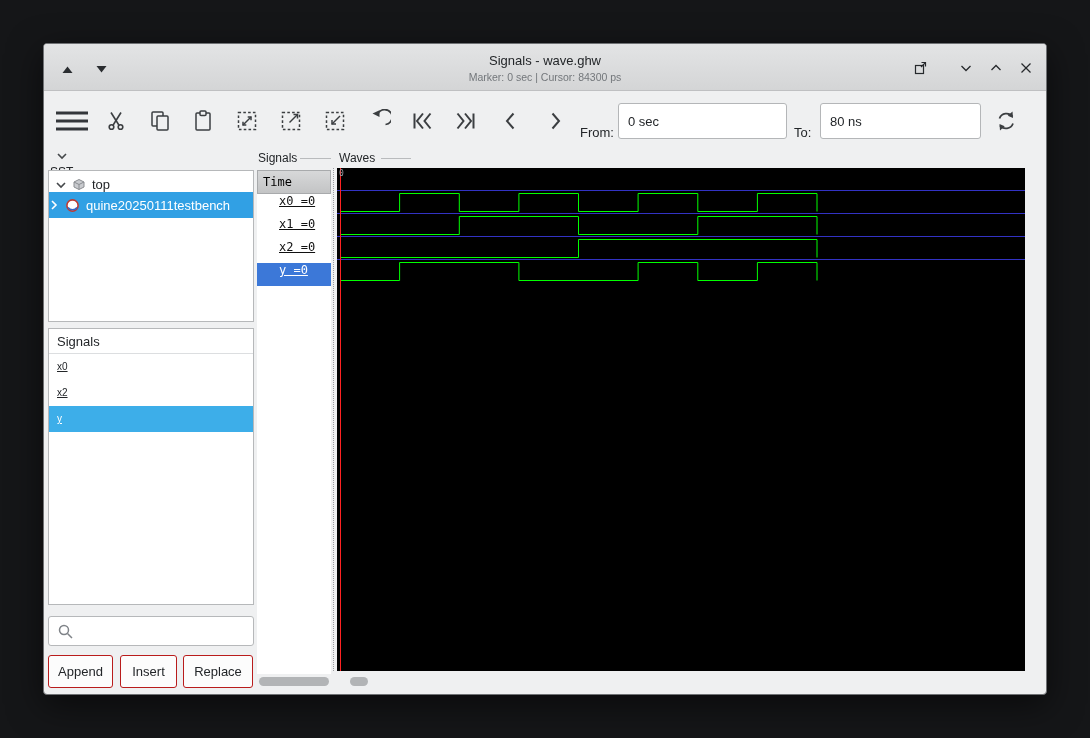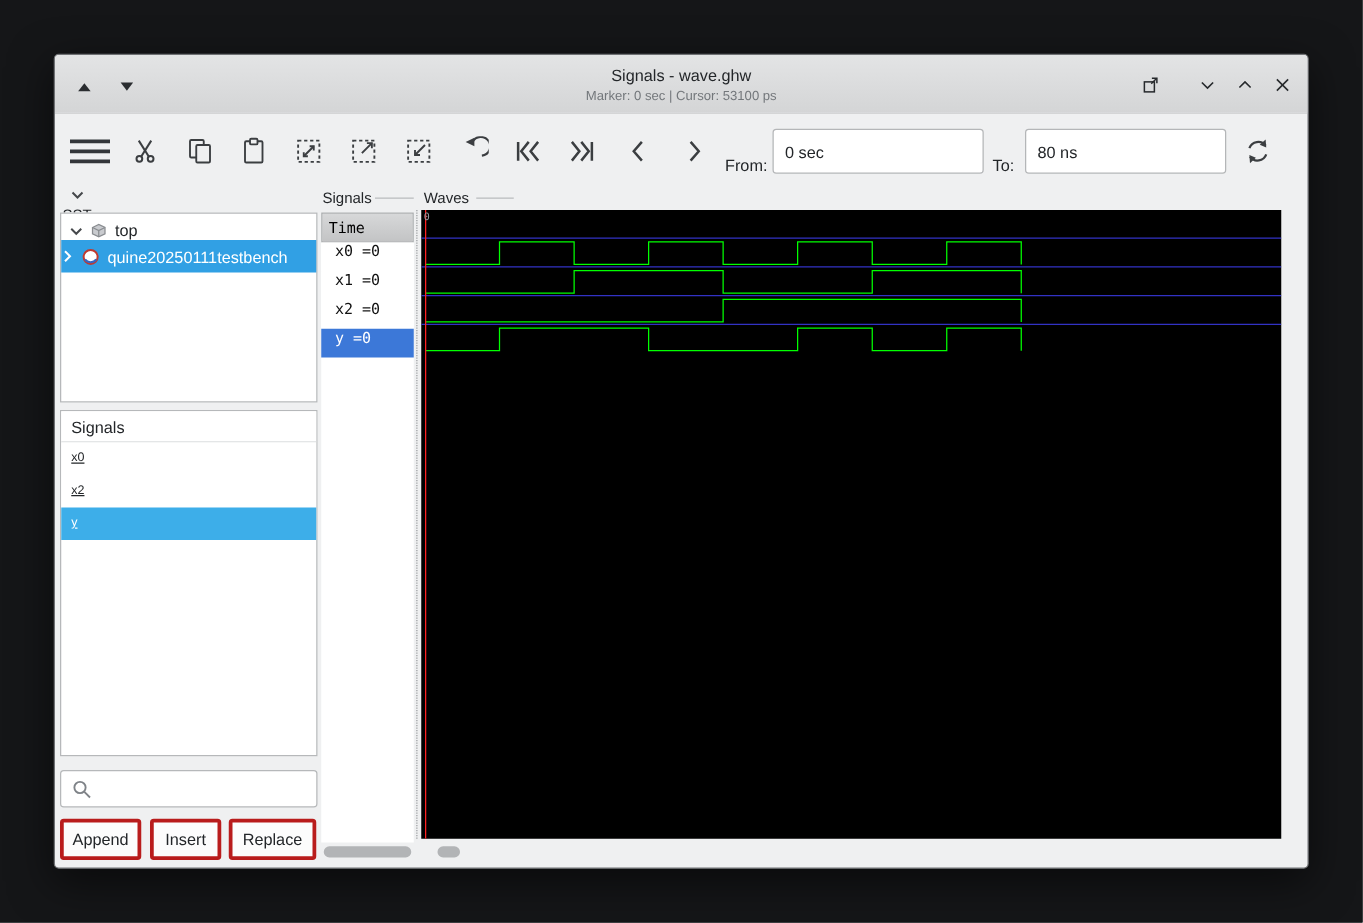--- a/index.html
+++ b/index.html
@@ -28,45 +28,45 @@
   .tree-row.selected{background:#31a0e4;color:#fff;}
   .list-header{position:absolute;left:49px;top:329px;width:204px;height:25px;line-height:25px;padding-left:8px;
                font-size:13px;color:#232629;border-bottom:1px solid #dcdee0;background:#fff;box-sizing:border-box;}
   #sst-signal-list{position:absolute;left:49px;top:354px;width:204px;background:#fff;}
   .list-item{height:26px;line-height:26px;padding-left:8px;font-size:10px;color:#232629;text-decoration:underline;}
   .list-item.selected{background:#3daee9;color:#fff;}
   .search-wrap{position:absolute;left:48px;top:616px;width:206px;height:30px;}
   .search-wrap input{width:100%;height:100%;box-sizing:border-box;border:1px solid #b6b8ba;border-radius:3px;
                      background:#fff;padding:0 8px 0 28px;font-size:13px;outline:none;}
   .search-ic{position:absolute;left:8px;top:6px;}
-  .btn{position:absolute;top:655px;height:33px;background:#fcfcfc;border:3px solid #b91c1c;border-radius:3px;
+  .btn{position:absolute;top:655px;height:33px;background:#fcfcfc;border:1px solid #b91c1c;border-radius:3px;
        font-size:13px;color:#232629;display:flex;align-items:center;justify-content:center;box-sizing:border-box;}
   
   .names-bg{position:absolute;left:257px;top:170px;width:74px;height:504px;background:#fff;}
   #time-header{position:absolute;left:257px;top:170px;width:74px;height:24px;
                background:linear-gradient(#d7d8d9,#c3c4c5);border:1px solid #a8aaac;box-sizing:border-box;
                font:12px "DejaVu Sans Mono",monospace;line-height:22px;padding-left:5px;color:#000;}
   #name-rows{position:absolute;left:257px;top:194px;width:74px;}
-  .name-row{height:23px;line-height:23px;padding-left:11px;font:12px "DejaVu Sans Mono",monospace;color:#111;background:#fff;white-space:pre;}
+  .name-row{height:23px;line-height:23px;padding-left:22px;font:12px "DejaVu Sans Mono",monospace;color:#111;background:#fff;white-space:pre;text-decoration:underline;}
   .name-row.selected{background:#3c78d8;color:#fff;}
   .splitter{position:absolute;left:333px;top:168px;height:503px;width:0;border-left:1px dotted #9a9ca0;}
   
   .wave-panel{position:absolute;left:337px;top:168px;width:688px;height:503px;background:#000;}
   #origin-label{position:absolute;left:2px;top:1px;font:8px "DejaVu Sans Mono",monospace;color:#9aa0a6;}
   .hthumb{position:absolute;height:9px;border-radius:4.5px;background:#b2b4b6;}
 </style>
 </head>
 <body>
 
 <div class="screen">
   <div class="window"></div>
 
   <div class="titlebar"></div>
   <div class="wtitle">Signals - wave.ghw</div>
-  <div class="wsub">Marker: 0 sec  |  Cursor: 53100 ps</div>
+  <div class="wsub">Marker: 0 sec  |  Cursor: 84300 ps</div>
 
   <div class="tb-btn" style="left:58px;top:60px;">
     <svg width="11" height="9">
         <polygon points="5.5,1.5 10.5,8 0.5,8" fill="#2a2d30"></polygon>
       </svg>
   </div>
   <div class="tb-btn" style="left:92px;top:60px;">
     <svg width="11" height="9">
         <polygon points="0.5,1 10.5,1 5.5,7.5" fill="#2a2d30"></polygon>
       </svg>

